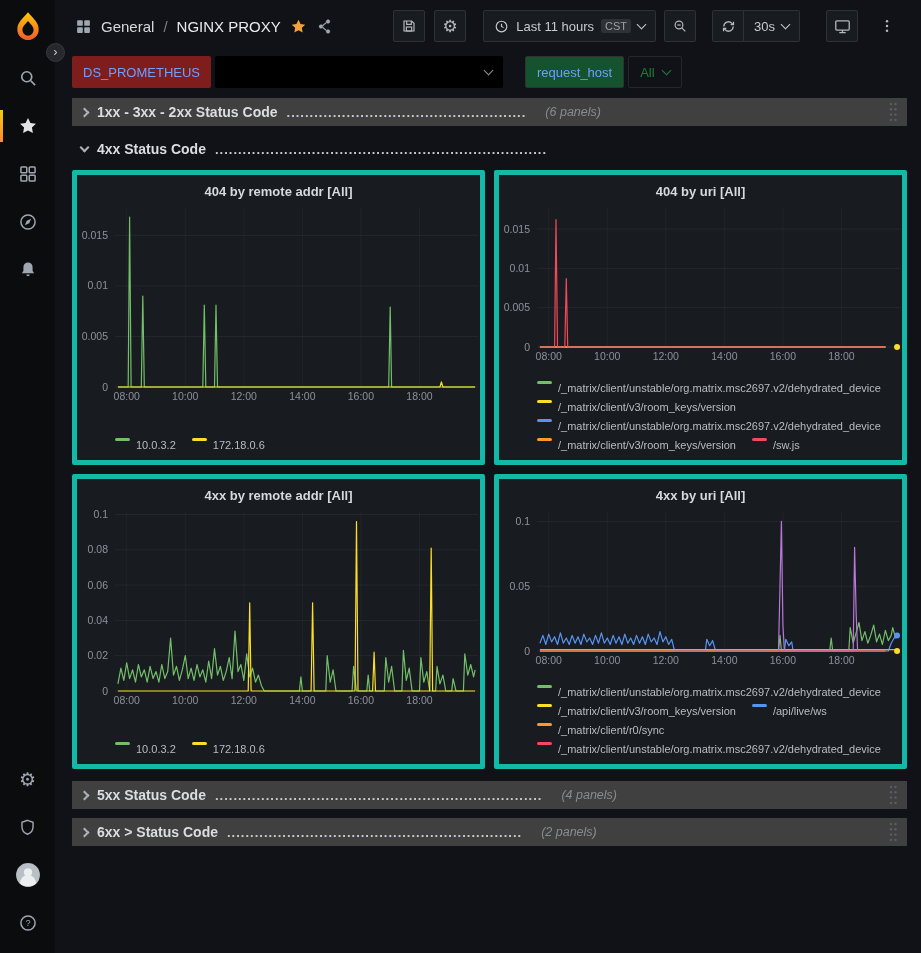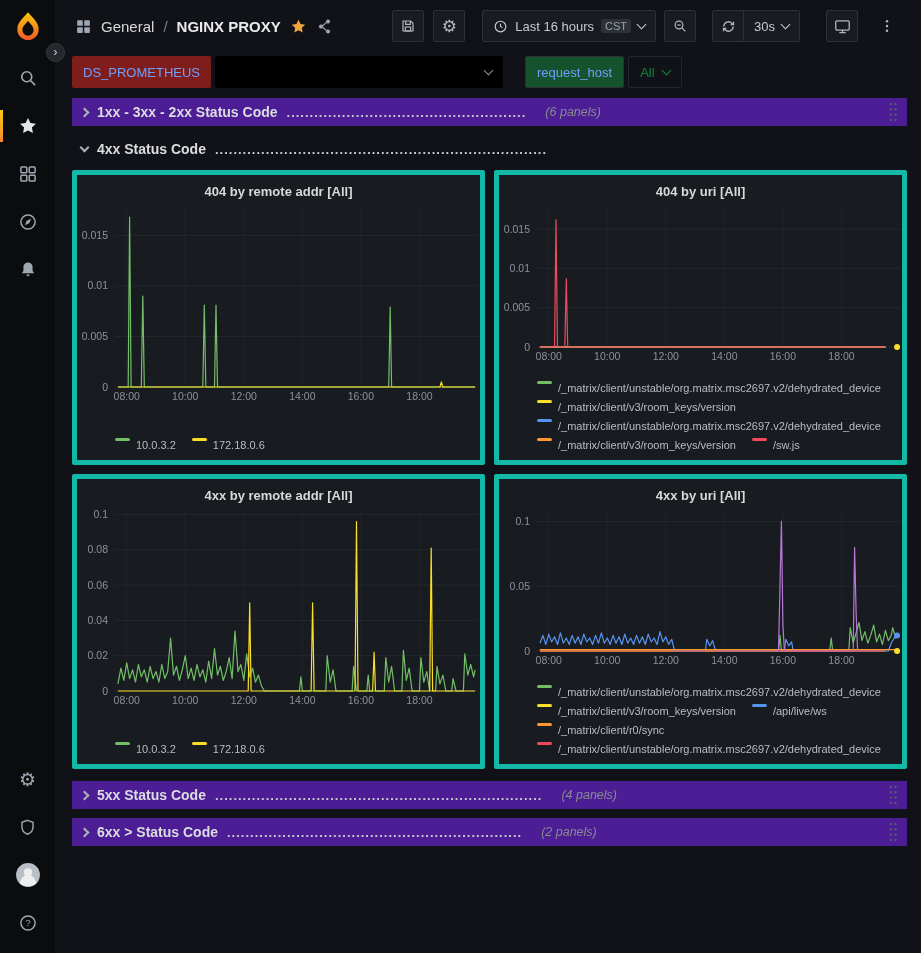--- a/index.html
+++ b/index.html
@@ -38,21 +38,21 @@
     border-radius: 50%; background: #26282d; border: 1px solid #37393f;
     color: #c7cbd1; font-size: 13px; line-height: 16px; text-align: center;
     z-index: 20; cursor: pointer;
   }
 
   
   .main { flex: 1; display: flex; flex-direction: column; min-width: 0; }
 
   .topbar { height: 52px; display: flex; align-items: center; padding: 0 18px 0 20px; flex-shrink: 0; }
   .breadcrumb { display: flex; align-items: center; gap: 9px; font-size: 15px; color: #d8d9da; }
-  .crumb-title { font-weight: 700; color: #e9eaed; }
+  .crumb-title { font-weight: 400; color: #e9eaed; }
   .crumb-sep { color: #7b8087; }
   .tb-right { margin-left: auto; display: flex; align-items: center; }
   .tb-btn {
     height: 32px; min-width: 32px; display: flex; align-items: center; justify-content: center;
     background: #181b1f; border: 1px solid #2c3235; border-radius: 2px;
     color: #b4b7bd; cursor: pointer; gap: 7px; padding: 0 6px;
   }
   .tb-btn.text { padding: 0 10px; font-size: 13px; color: #c7cbd1; white-space: nowrap; }
   .tz-tag { font-size: 11px; background: #2c3235; border-radius: 2px; padding: 1px 4px; color: #9da0a6; }
   .caret { width: 7px; height: 7px; border-right: 1.5px solid currentColor; border-bottom: 1.5px solid currentColor;
@@ -66,21 +66,21 @@
   .var-black { width: 288px; background: #000; justify-content: flex-end; color: #8e9297; margin-right: 22px; }
   .var-host { border: 1px solid #2c3235; background: #14532d; color: #6e9fff; margin-right: 4px; }
   .var-all { color: #15803d; gap: 8px; background: #111217; border: 1px solid #24262b; }
 
   
   .dash { flex: 1; padding: 6px 14px 0 17px; overflow: hidden; }
   .row-header {
     height: 28px; display: flex; align-items: center; gap: 9px; padding: 0 9px;
     margin-bottom: 9px; cursor: pointer;
   }
-  .row-header.boxed { background: #4c1d95; }
+  .row-header.boxed { background: #404040; }
   .row-header.open { margin-top: 4px; margin-bottom: 7px; padding-left: 9px; }
   .chev { display: inline-block; width: 7px; height: 7px; border-right: 2px solid #aeb1b7; border-bottom: 2px solid #aeb1b7; flex-shrink: 0; }
   .chev.right { transform: rotate(-45deg); }
   .chev.down { transform: rotate(45deg); margin-top: -4px; }
   .row-title { font-size: 14px; font-weight: 700; color: #dcdde1; white-space: nowrap; }
   .row-dots { font-size: 13px; font-weight: 700; color: #c9ccd1; letter-spacing: 1px; white-space: nowrap; overflow: hidden; }
   .row-count { font-size: 12.5px; font-style: italic; color: #878b91; margin-left: 10px; white-space: nowrap; }
   .spacer { flex: 1; }
   .drag-handle { flex-shrink: 0; cursor: grab; opacity: .85; }
 
@@ -212,21 +212,21 @@
         </div>
         <div class="tb-btn" style="margin-right:17px">
           <span class="glyph" style="font-size:17px">⚙</span>
         </div>
 
         <div class="tb-btn text">
           <svg class="icon" width="15" height="15" viewBox="0 0 24 24" fill="none" stroke="currentColor" stroke-width="1.8">
             <circle cx="12" cy="12" r="8.5"></circle>
               <path d="M12 7.5V12l3.2 1.8"></path>
           </svg>
-          <span>Last 16 hours</span>
+          <span>Last 11 hours</span>
           <span class="tz-tag">CST</span>
           <span class="caret"></span>
         </div>
         <div class="tb-btn" style="margin-left:8px;margin-right:16px">
           <svg class="icon" width="16" height="16" viewBox="0 0 24 24" fill="none" stroke="currentColor" stroke-width="1.8">
             <circle cx="10.5" cy="10.5" r="5.8"></circle>
               <line x1="14.8" y1="14.8" x2="20" y2="20"></line>
               <line x1="8" y1="10.5" x2="13" y2="10.5"></line>
           </svg>
         </div>

